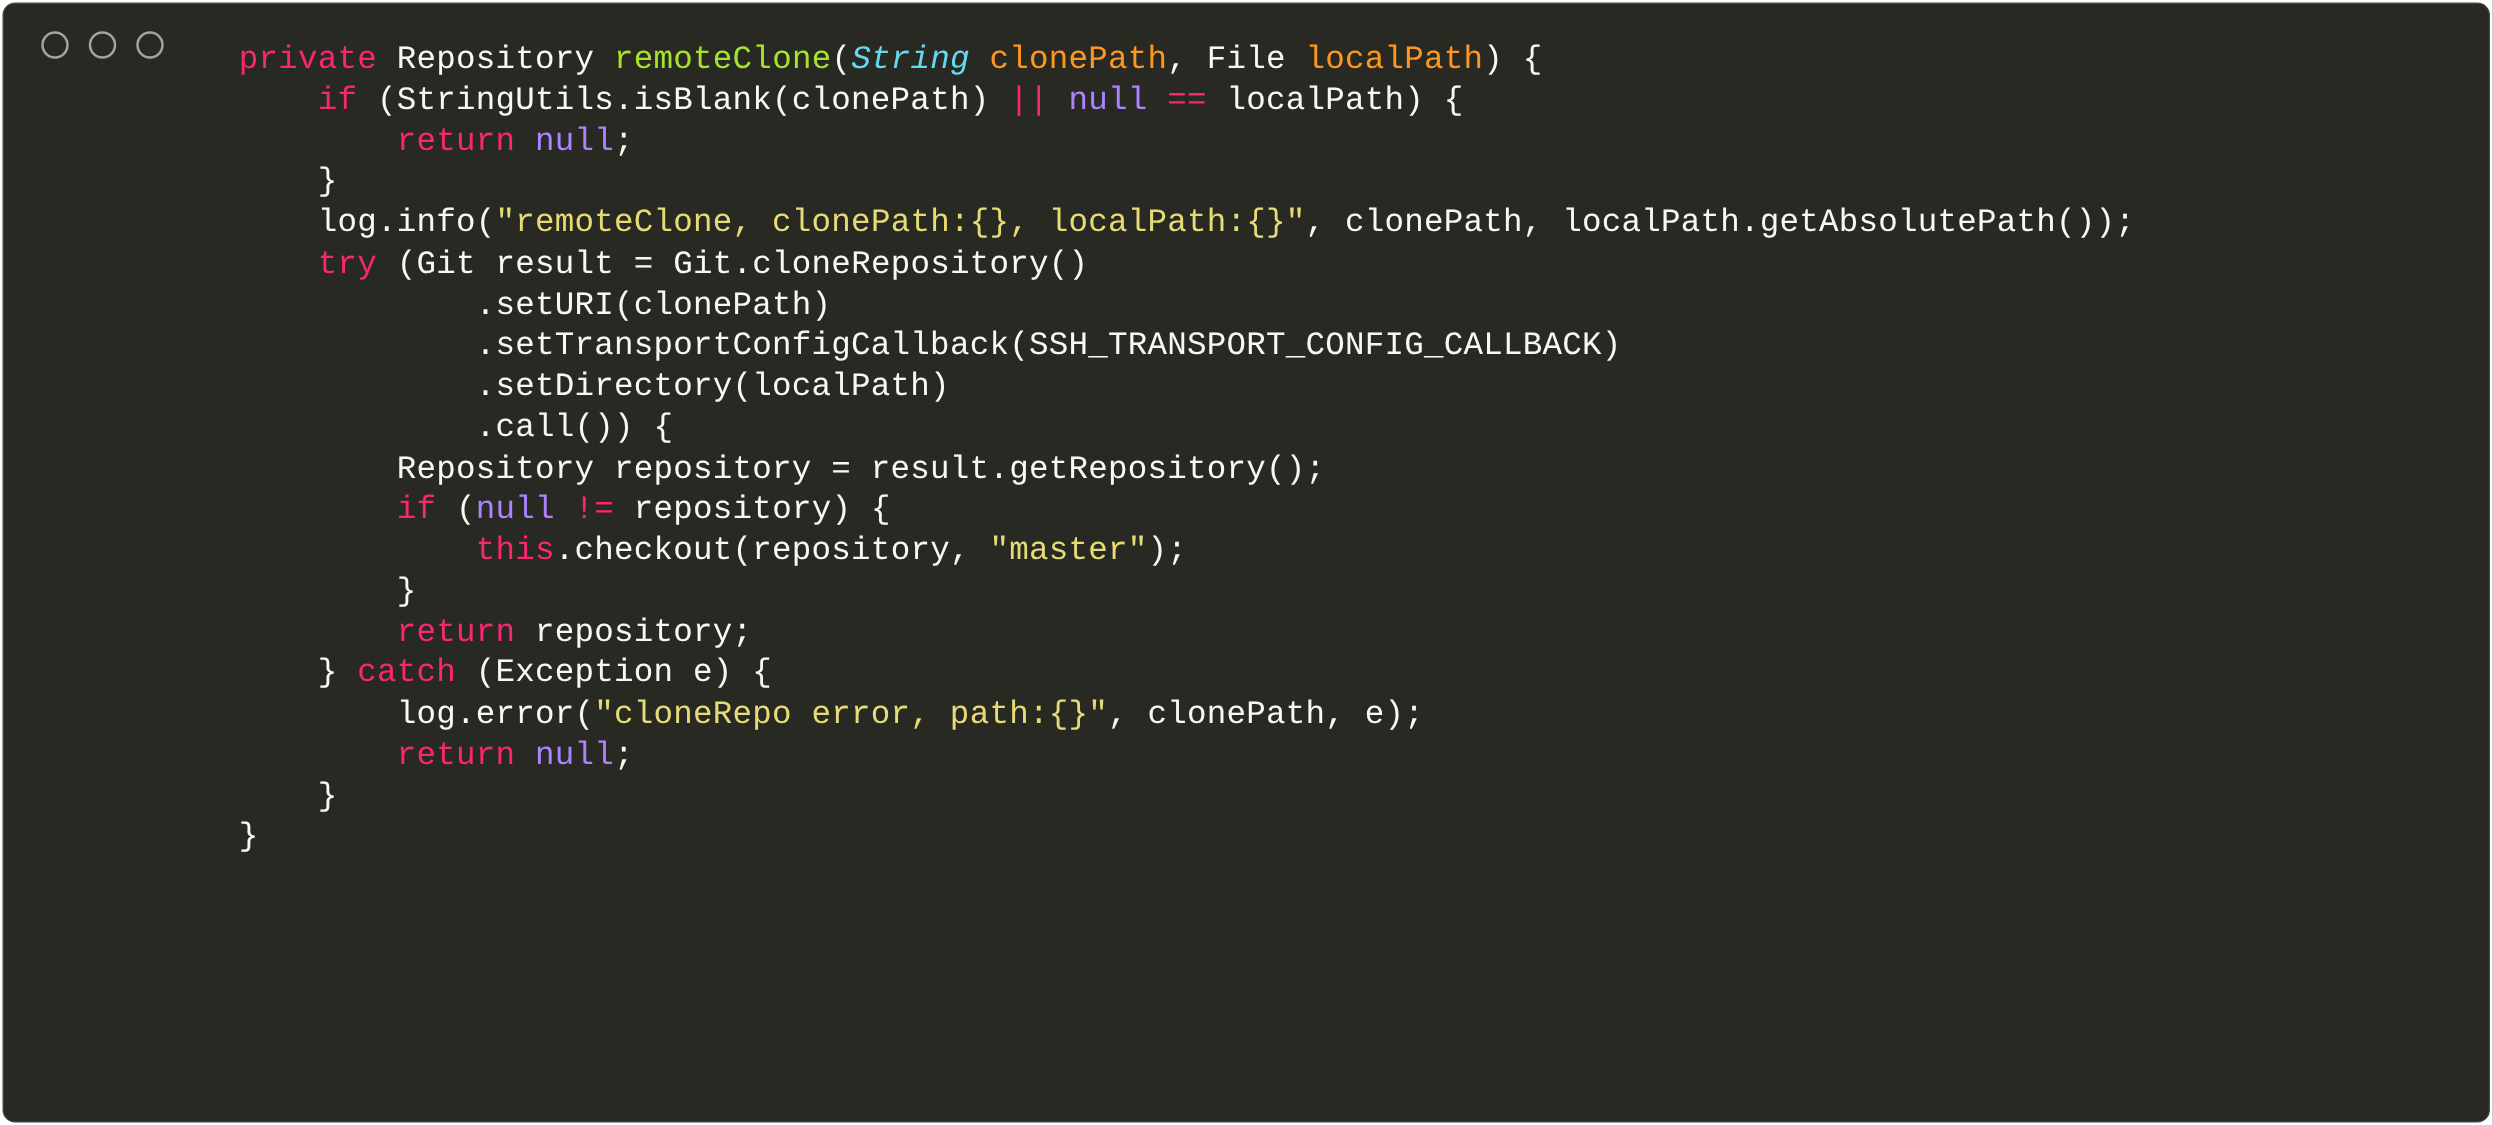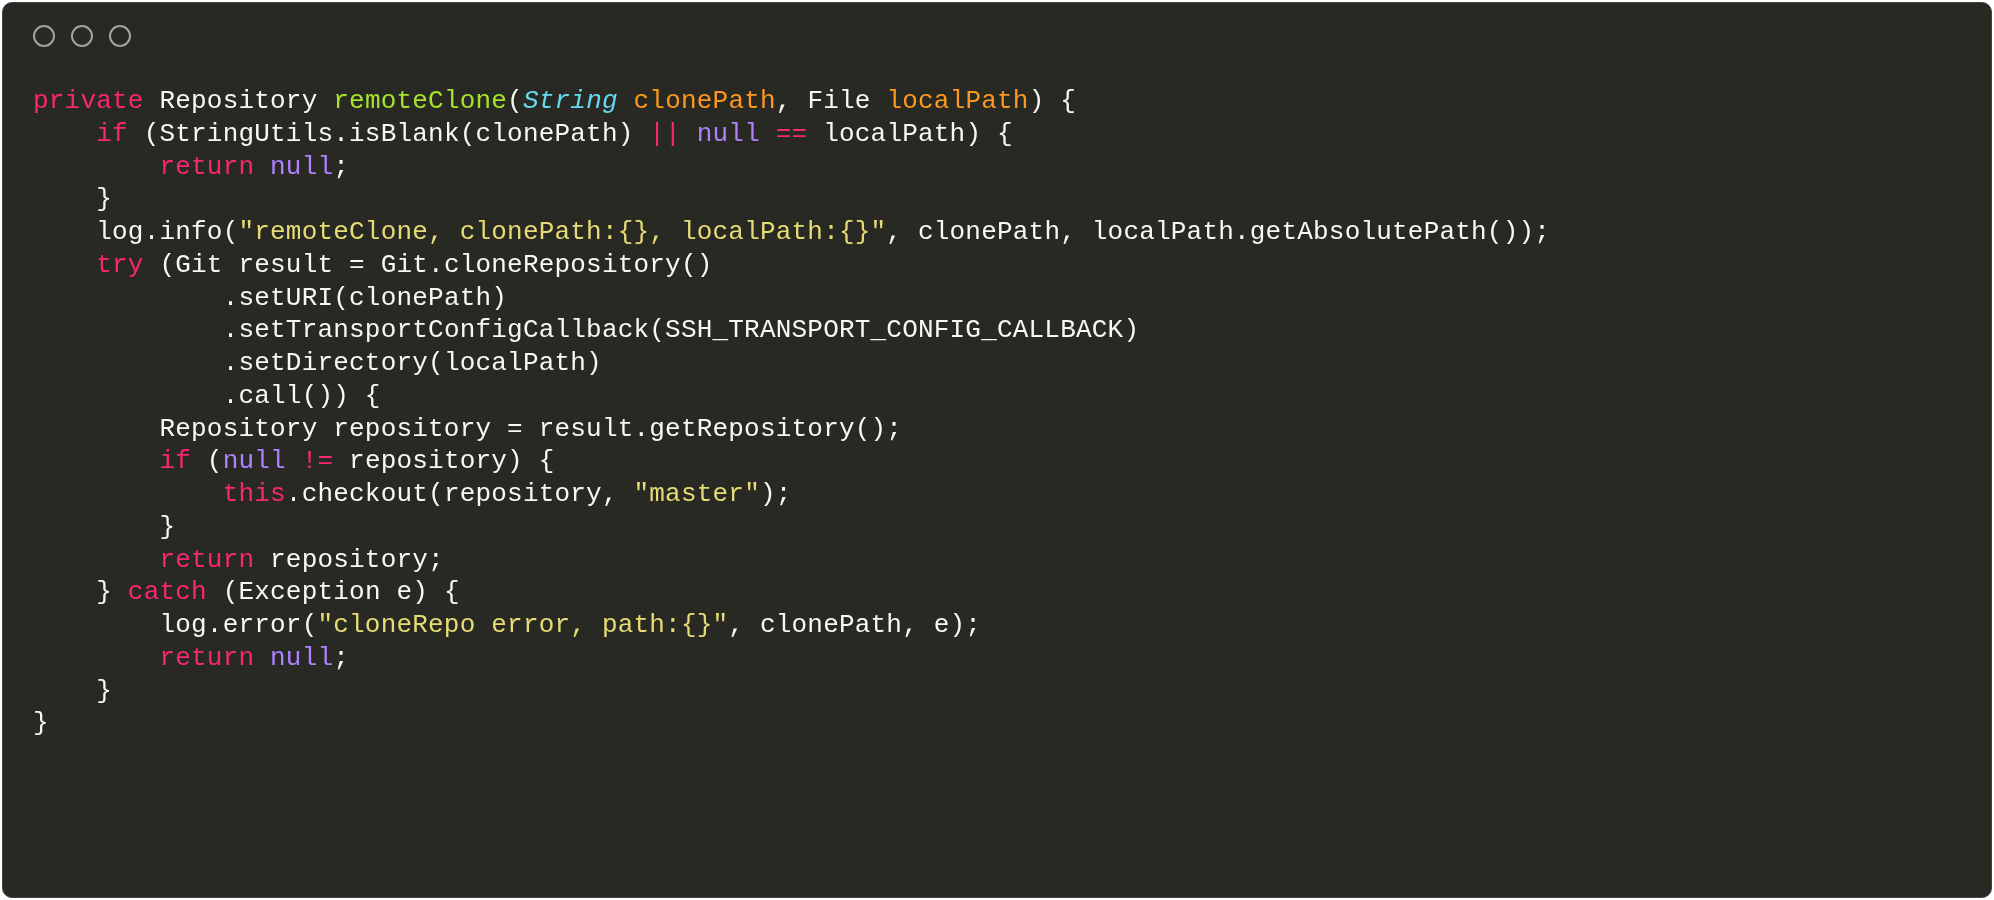--- a/index.html
+++ b/index.html
@@ -9,21 +9,21 @@
       background: #fff;
       overflow: hidden;
     }
     .code-window {
       background: #282923;
       border-radius: 10px;
       margin: 2px;
       width: calc(100% - 4px);
       height: calc(100% - 4px);
       display: flex;
-      flex-direction: column;
+      flex-direction: row;
       border: 1px solid #444;
       overflow: hidden;
     }
     .window-controls {
       display: flex;
       gap: 16px;
       padding: 22px 30px 10px 30px;
     }
     .window-dot {
       width: 22px;

